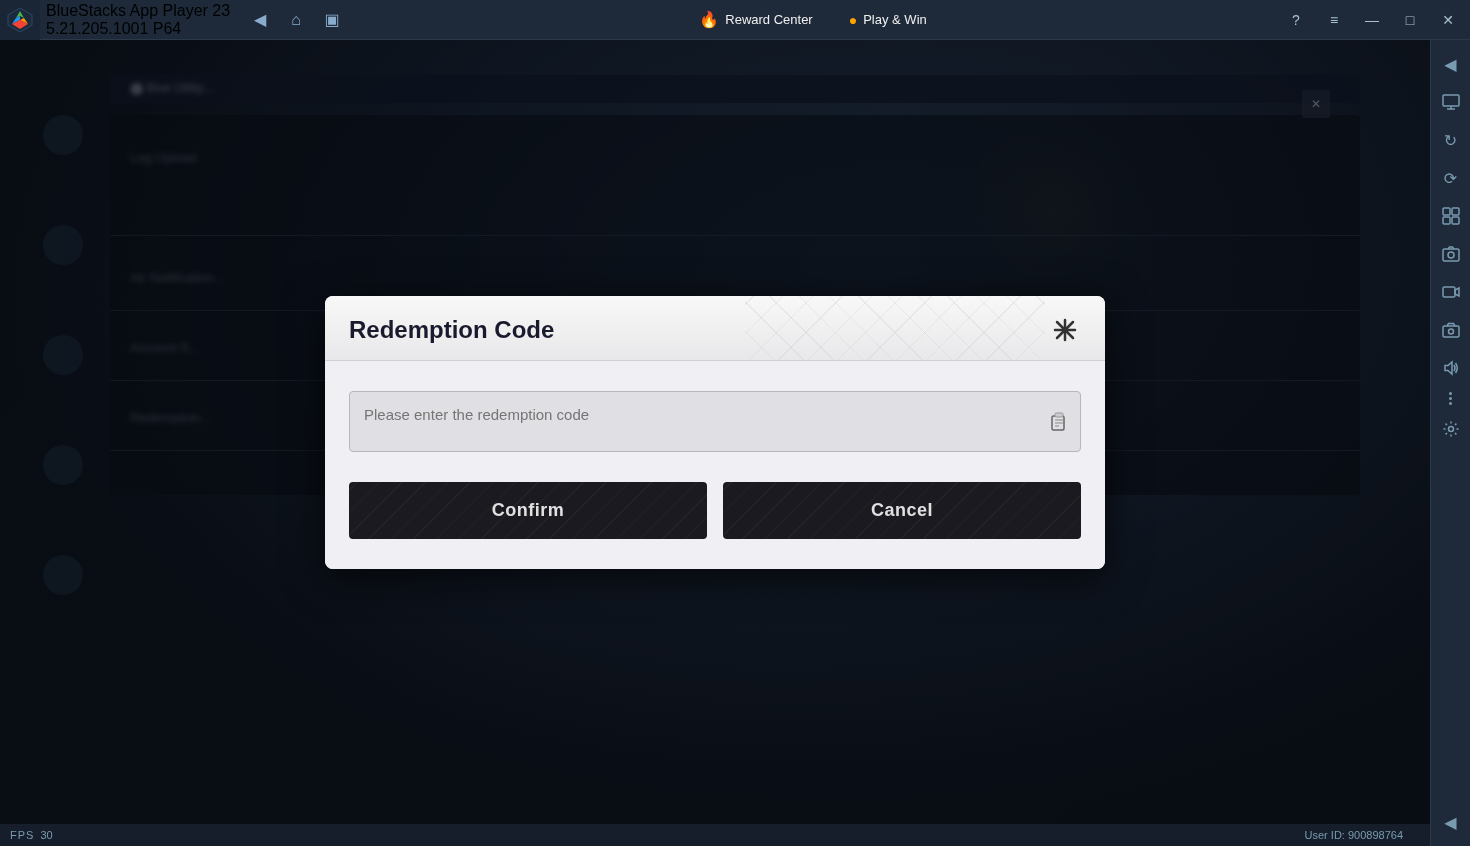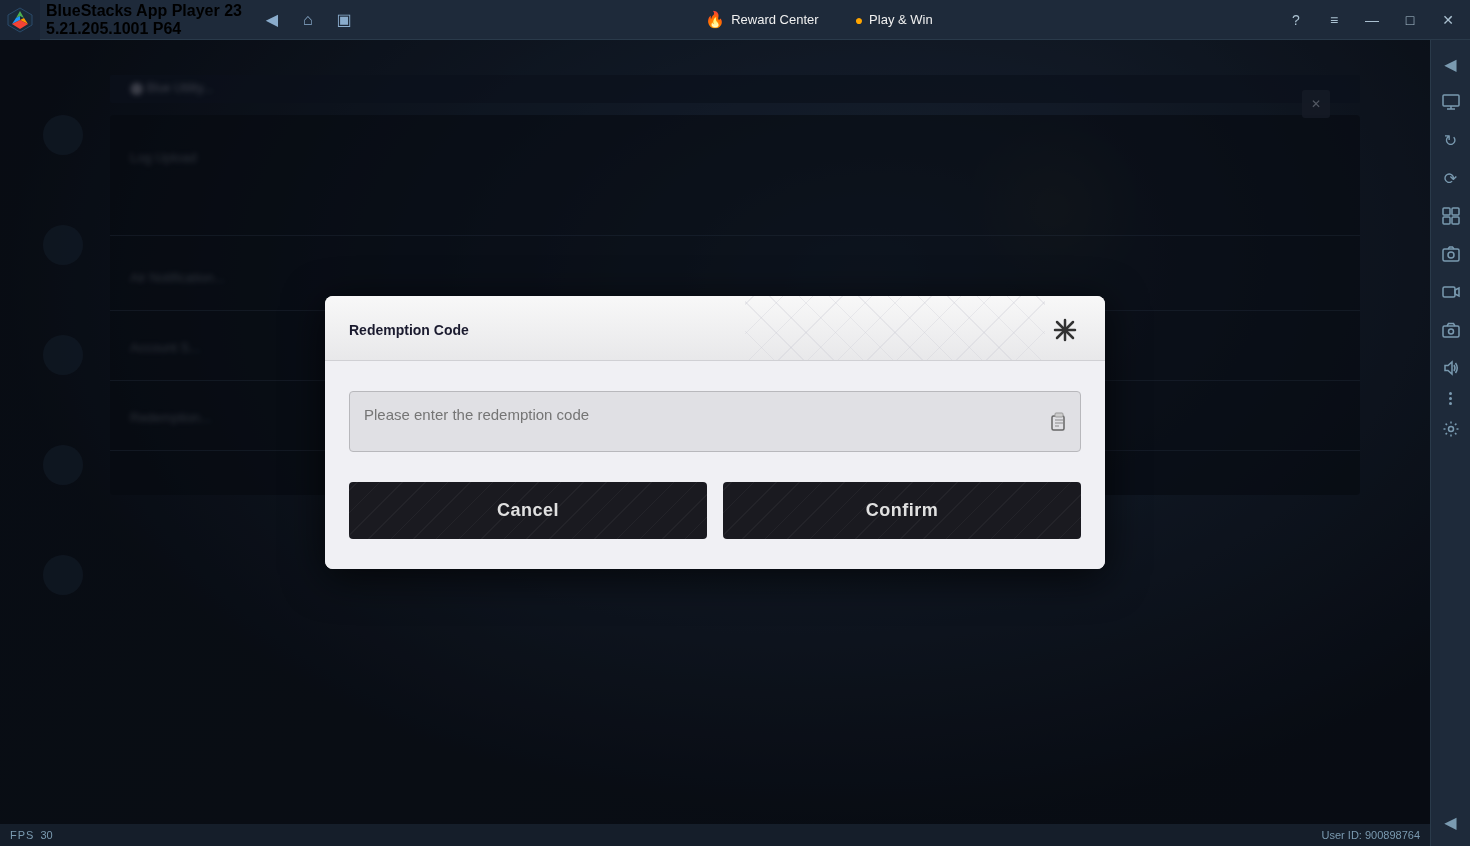--- a/index.html
+++ b/index.html
@@ -29,21 +29,20 @@
       display: flex;
       align-items: center;
       justify-content: center;
       background: #1a2535;
     }
     #titlebar-appname {
       display: flex;
       flex-direction: column;
       margin-left: 6px;
       margin-right: 8px;
-      font-weight: bold;
     }
     #titlebar-nav {
       display: flex;
       align-items: center;
       gap: 4px;
       margin-left: 6px;
     }
     .nav-btn {
       width: 32px;
       height: 32px;
@@ -182,21 +181,21 @@
       letter-spacing: 1px;
     }
     #fps-value {
       color: #7a9ab0;
       font-size: 11px;
       margin-left: 6px;
       text-align: center;
     }
     #user-id {
       position: absolute;
-      right: 10px;
+      right: 27px;
       color: #7a9ab0;
       font-size: 11px;
     }
 
     
     #modal-overlay {
       position: absolute;
       top: 40px; left: 0; right: 40px; bottom: 22px;
       background: rgba(0, 0, 0, 0.45);
       display: flex;
@@ -245,21 +244,21 @@
           -45deg,
           transparent,
           transparent 20px,
           rgba(200,200,210,0.3) 20px,
           rgba(200,200,210,0.3) 21px
         );
       pointer-events: none;
     }
 
     #dialog-title {
-      font-size: 14px;
+      font-size: 24px;
       font-weight: 700;
       color: #1a1a2e;
     }
 
     #dialog-close {
       width: 32px;
       height: 32px;
       display: flex;
       align-items: center;
       justify-content: center;
@@ -519,22 +518,22 @@
             <rect x="3" y="5" width="12" height="14" rx="1.5" fill="none" stroke="#666" stroke-width="1.5"></rect>
             <rect x="6" y="2" width="8" height="4" rx="1" fill="#ccc" stroke="#999" stroke-width="1"></rect>
             <line x1="6" y1="9" x2="14" y2="9" stroke="#888" stroke-width="1.2"></line>
             <line x1="6" y1="12" x2="14" y2="12" stroke="#888" stroke-width="1.2"></line>
             <line x1="6" y1="15" x2="10" y2="15" stroke="#888" stroke-width="1.2"></line>
           </svg>
         </div>
       </div>
 
       <div id="dialog-footer">
+        <button class="dialog-btn" id="confirm-btn">Confirm</button>
         <button class="dialog-btn" id="cancel-btn">Cancel</button>
-        <button class="dialog-btn" id="confirm-btn">Confirm</button>
       </div>
     </div>
   </div>
 </div>
 
 <div id="statusbar">
   <span id="fps-label">FPS</span>
   <span id="fps-value">30</span>
   <span id="user-id">User ID: 900898764</span>
 </div>

